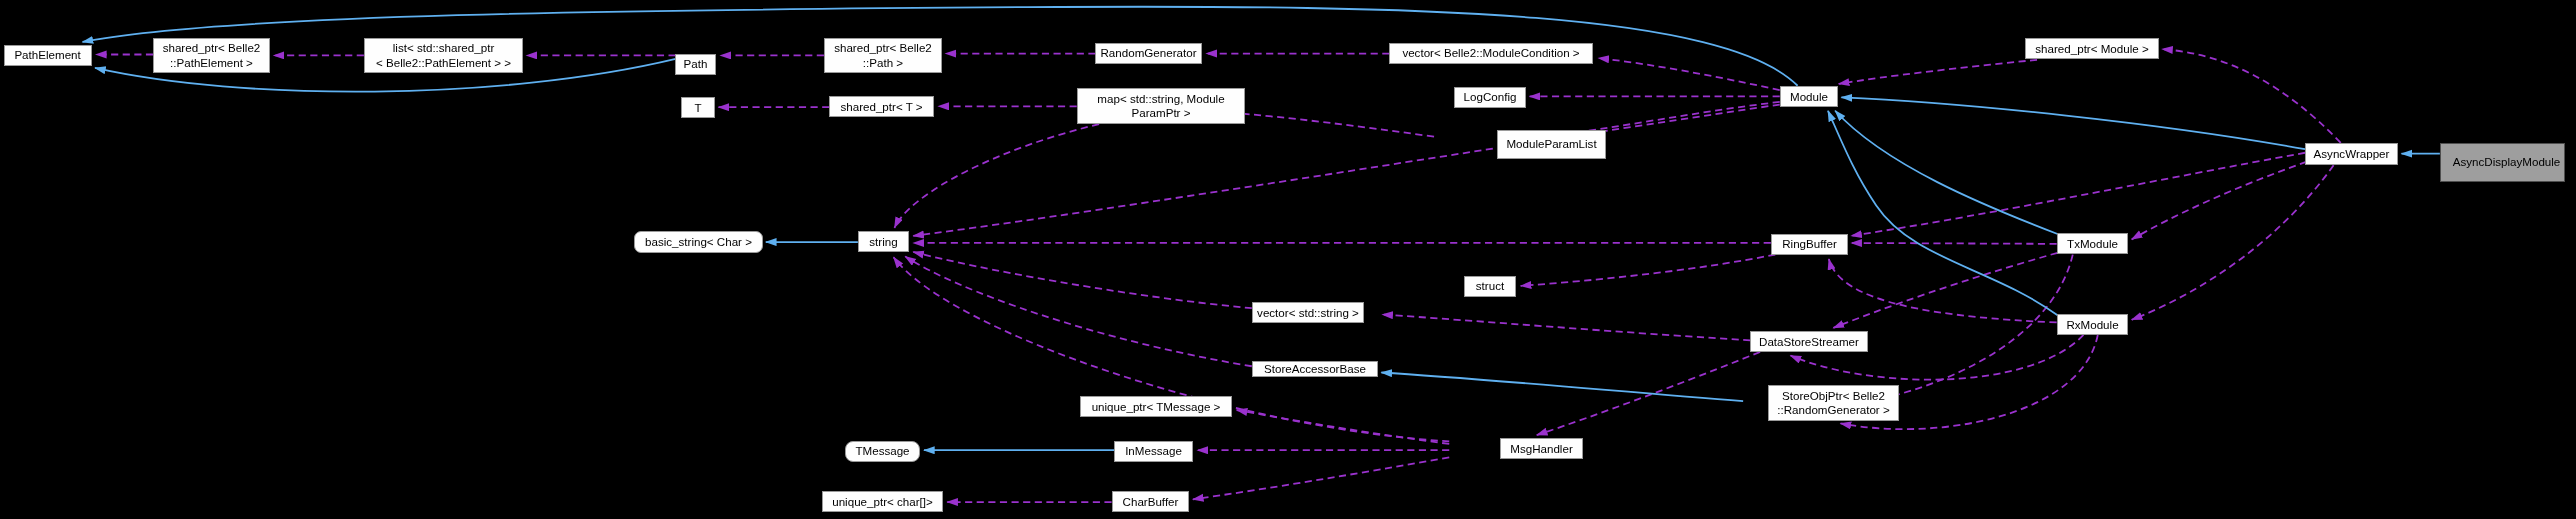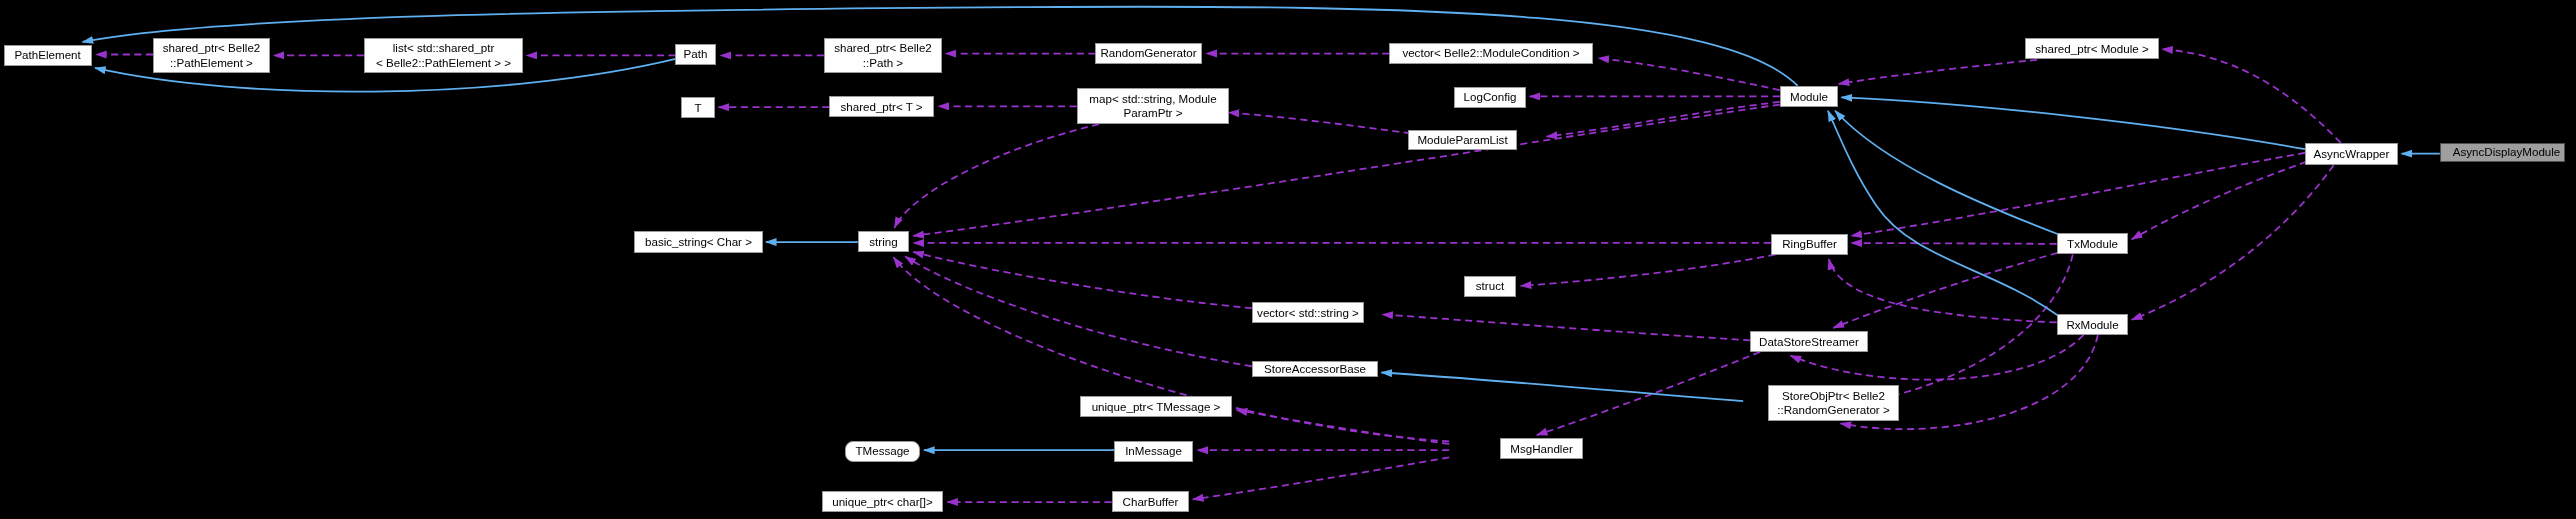--- a/index.html
+++ b/index.html
@@ -73,36 +73,36 @@
         <path d="M2303,353 C2230,300 2140,290 2100,230 C2075,193 2062,160 2046,124" class="edge-inherit" marker-end="url(#arrow-inherit)"></path>
         <path d="M2731,172 L2688,172" class="edge-inherit" marker-end="url(#arrow-inherit)"></path>
       </g>
   </svg>
   <div id="nodes">
       <div class="node" style="left: 3.6px; top: 45px; width: 88px; height: 20.6px;"><span>PathElement</span></div>
       <div class="node" style="left: 153px; top: 38px; width: 117px; height: 35px;"><span>shared_ptr&lt; Belle2
 ::PathElement &gt;</span></div>
       <div class="node" style="left: 364px; top: 38px; width: 159px; height: 35px;"><span>list&lt; std::shared_ptr
 &lt; Belle2::PathElement &gt; &gt;</span></div>
-      <div class="node" style="left: 675px; top: 44px; width: 41px; height: 20.6px;"><span>Path</span></div>
+      <div class="node" style="left: 675px; top: 54px; width: 41px; height: 20.6px;"><span>Path</span></div>
       <div class="node" style="left: 824px; top: 38px; width: 118px; height: 35px;"><span>shared_ptr&lt; Belle2
 ::Path &gt;</span></div>
       <div class="node" style="left: 1095px; top: 43px; width: 107px; height: 20.6px;"><span>RandomGenerator</span></div>
       <div class="node" style="left: 1389px; top: 43px; width: 204px; height: 20.6px;"><span>vector&lt; Belle2::ModuleCondition &gt;</span></div>
       <div class="node" style="left: 681px; top: 97px; width: 34px; height: 21.4px;"><span>T</span></div>
       <div class="node" style="left: 829px; top: 96px; width: 105px; height: 21.4px;"><span>shared_ptr&lt; T &gt;</span></div>
-      <div class="node" style="left: 1077px; top: 88px; width: 152px; height: 36px;"><span>map&lt; std::string, Module
+      <div class="node" style="left: 1077px; top: 88px; width: 168px; height: 36px;"><span>map&lt; std::string, Module
 ParamPtr &gt;</span></div>
       <div class="node" style="left: 1454px; top: 87px; width: 72px; height: 20.6px;"><span>LogConfig</span></div>
-      <div class="node" style="left: 1408px; top: 130px; width: 109px; height: 20px;"><span>ModuleParamList</span></div>
+      <div class="node" style="left: 1497px; top: 130px; width: 109px; height: 29px;"><span>ModuleParamList</span></div>
       <div class="node" style="left: 1780px; top: 86px; width: 58px; height: 21.4px;"><span>Module</span></div>
       <div class="node" style="left: 2025px; top: 38px; width: 134px; height: 21.4px;"><span>shared_ptr&lt; Module &gt;</span></div>
       <div class="node" style="left: 2305px; top: 143px; width: 93px; height: 22.3px;"><span>AsyncWrapper</span></div>
-      <div class="node highlight" style="left: 2440px; top: 143px; width: 125px; height: 19px; padding-left: 8px;"><span>AsyncDisplayModule</span></div>
-      <div class="node" style="left: 634px; top: 231px; width: 129px; height: 22.3px;"><span>basic_string&lt; Char &gt;</span></div>
+      <div class="node highlight" style="left: 2440px; top: 143px; width: 125px; height: 39px; padding-left: 8px;"><span>AsyncDisplayModule</span></div>
+      <div class="node" style="left: 634px; top: 231px; width: 129px; height: 22.3px; border-radius: 7px;"><span>basic_string&lt; Char &gt;</span></div>
       <div class="node" style="left: 858px; top: 231px; width: 51px; height: 21.4px;"><span>string</span></div>
       <div class="node" style="left: 1771px; top: 234px; width: 77px; height: 20.6px;"><span>RingBuffer</span></div>
       <div class="node" style="left: 2057px; top: 233px; width: 71px; height: 21.4px;"><span>TxModule</span></div>
       <div class="node" style="left: 1464px; top: 276px; width: 52px; height: 20.6px;"><span>struct</span></div>
       <div class="node" style="left: 1252px; top: 302px; width: 112px; height: 21.4px;"><span>vector&lt; std::string &gt;</span></div>
       <div class="node" style="left: 2057px; top: 314px; width: 71px; height: 21.4px;"><span>RxModule</span></div>
       <div class="node" style="left: 1750px; top: 331px; width: 118px; height: 21.4px;"><span>DataStoreStreamer</span></div>
       <div class="node" style="left: 1252px; top: 361px; width: 126px; height: 16px;"><span>StoreAccessorBase</span></div>
       <div class="node" style="left: 1743px; top: 385px; width: 131px; height: 36px; margin-left: 25px;"><span>StoreObjPtr&lt; Belle2
 ::RandomGenerator &gt;</span></div>

